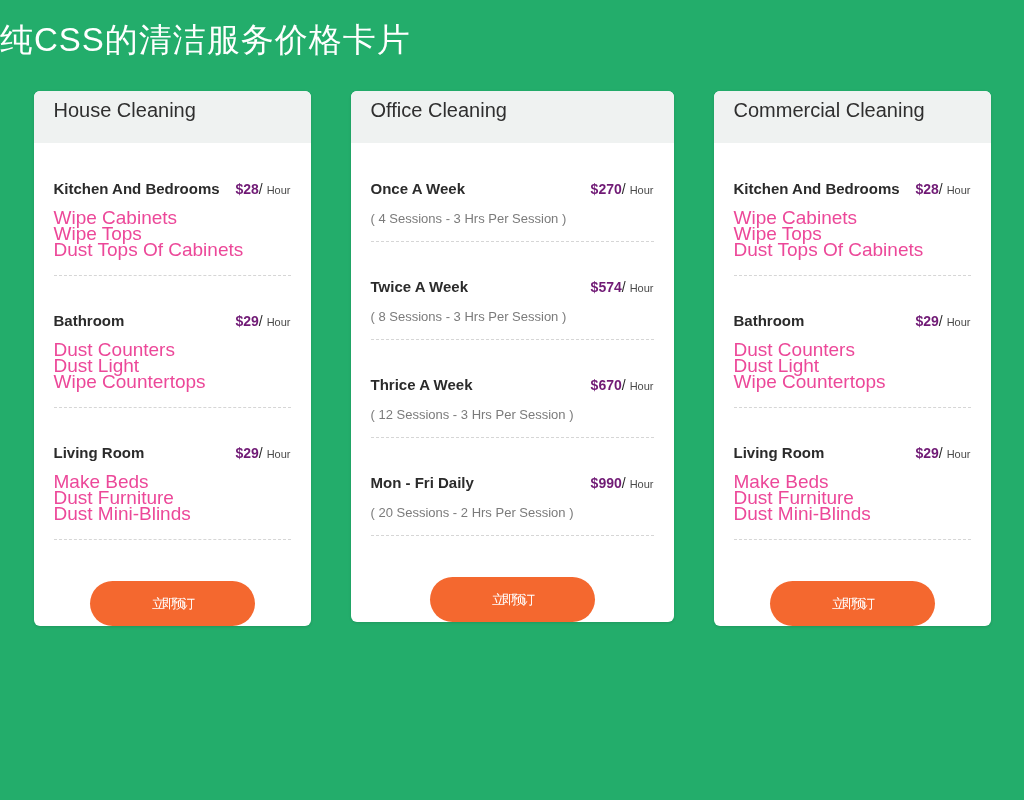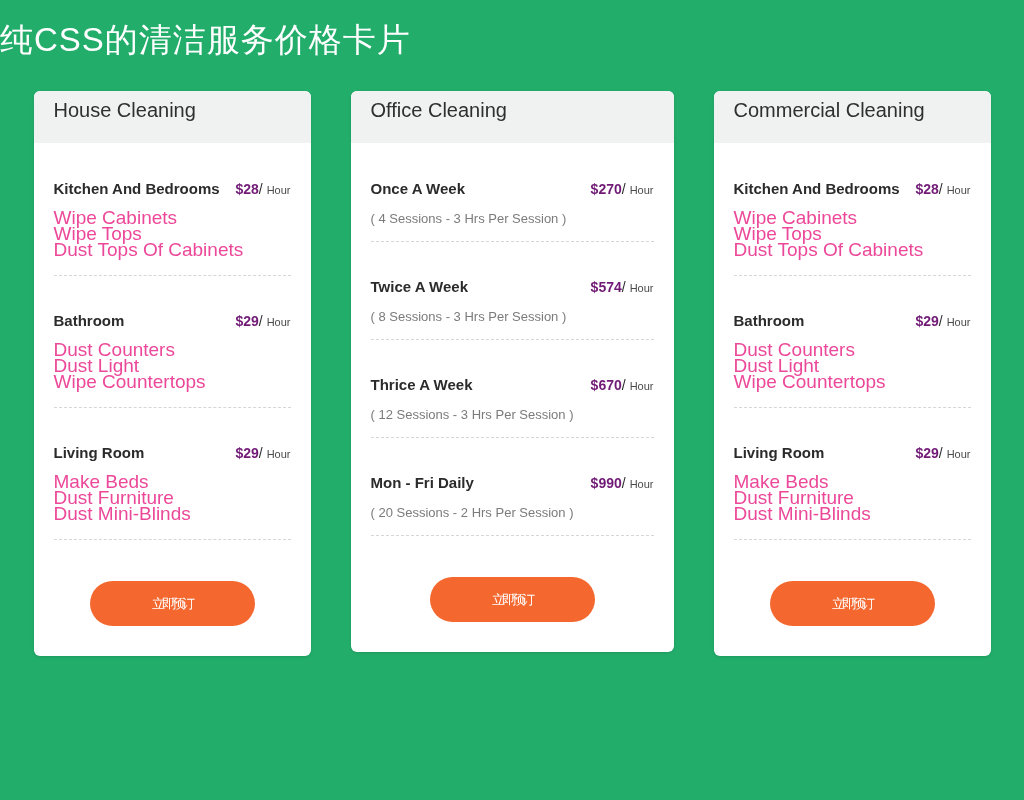--- a/index.html
+++ b/index.html
@@ -129,21 +129,20 @@
     border-top: 1px dashed #d6d6d6;
     margin: 17px 0 0 0;
     height: 0;
   }
   .plan--note .divider { margin-top: 14px; }
 
   .card-action {
     display: flex;
     justify-content: center;
     margin-top: 41px;
-    padding-bottom: 30px;
   }
   .book-button {
     background: #f4682f;
     color: #ffffff;
     border: none;
     border-radius: 40px;
     width: 165px;
     height: 45px;
     font-size: 13px;
     font-family: "Liberation Sans", sans-serif;

